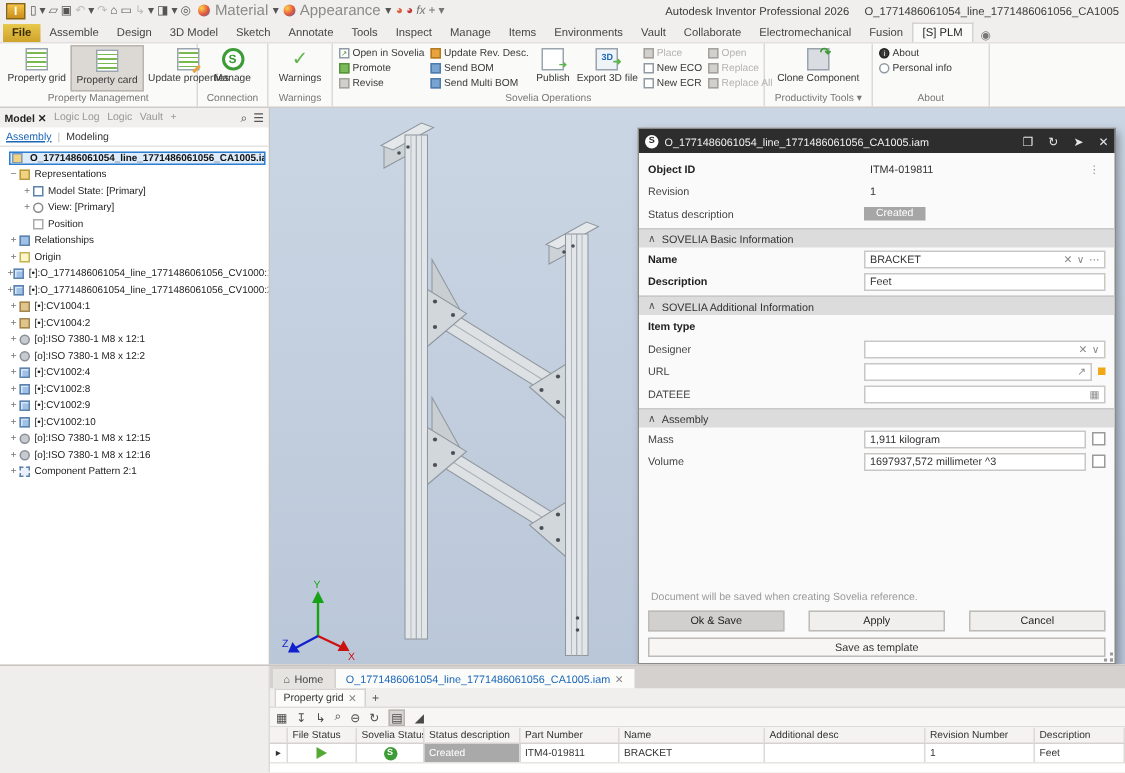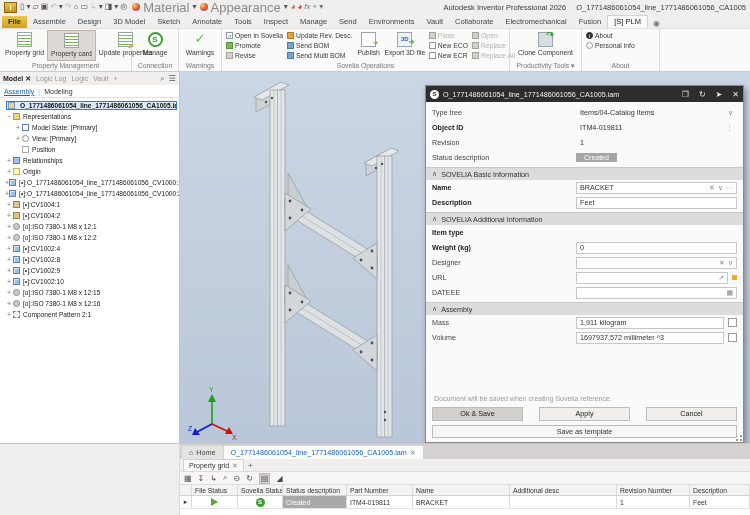--- a/index.html
+++ b/index.html
@@ -5,21 +5,21 @@
 *{margin:0;padding:0;box-sizing:border-box;font-family:"Liberation Sans",sans-serif}
 html,body{width:750px;height:515px;overflow:hidden}
 body{position:relative;background:#f0efed;font-size:8px;color:#333}
 
 
 #titlebar{height:14px;display:flex;align-items:center;background:#f0efed;padding:0 4px;gap:3px}
 #logo{width:13px;height:11px;background:linear-gradient(#f5c341,#c98f1d);border:1px solid #8a6410;color:#fff;font-weight:bold;font-size:8px;text-align:center;line-height:10px}
 .qic{color:#555;font-size:8px;line-height:10px}
 .qic.dis{color:#bdbbb8}
 .sphere{width:8px;height:8px;border-radius:50%;background:radial-gradient(circle at 30% 30%,#ffd24d,#e2553d 55%,#3f6fbd);display:inline-block}
-.qtxt{color:#8a8a8a;font-size:13px}
+.qtxt{color:#8a8a8a;font-size:10px}
 #tb-right{margin-left:auto;color:#3a3a3a;font-size:7.5px;white-space:nowrap}
 #tb-right span{margin-left:8px}
 
 
 #tabstrip{height:14px;display:flex;align-items:flex-end;background:#f0efed;padding-left:2px}
 .rtab{padding:1px 6px 2px;font-size:7.5px;color:#444;white-space:nowrap}
 .rtab.file{background:linear-gradient(#e8c84e,#cfa32a);color:#3a2c00;font-weight:bold}
 .rtab.active{background:#fafaf9;border:1px solid #d5d2cf;border-bottom:none;color:#222}
 #tab-extra{color:#777;font-size:8px;padding:0 5px}
 
@@ -154,21 +154,21 @@
 <div id="tabstrip">
     <div class="rtab file">File</div>
     <div class="rtab">Assemble</div>
     <div class="rtab">Design</div>
     <div class="rtab">3D Model</div>
     <div class="rtab">Sketch</div>
     <div class="rtab">Annotate</div>
     <div class="rtab">Tools</div>
     <div class="rtab">Inspect</div>
     <div class="rtab">Manage</div>
-    <div class="rtab">Send</div>
+    <div class="rtab">Items</div>
     <div class="rtab">Environments</div>
     <div class="rtab">Vault</div>
     <div class="rtab">Collaborate</div>
     <div class="rtab">Electromechanical</div>
     <div class="rtab">Fusion</div>
     <div class="rtab active">[S] PLM</div>
     <span id="tab-extra">◉</span>
   </div>
 
 <div id="ribbon">
@@ -506,27 +506,20 @@
         <span>O_1771486061054_line_1771486061056_CA1005.iam</span>
         <span class="spacer"></span>
         <span class="hic">❐</span>
         <span class="hic">↻</span>
         <span class="hic">➤</span>
         <span class="hic">✕</span>
       </div>
       <div id="dbody">
         <div id="drows">
             <div class="drow">
-              <span class="dlabel">Type tree</span>
-              <div class="dfield flat">
-                <span class="dval">Items/04-Catalog Items</span>
-                <span class="dctl">∨</span>
-              </div>
-            </div>
-            <div class="drow">
               <span class="dlabel b">Object ID</span>
               <div class="dfield flat">
                 <span class="dval">ITM4-019811</span>
                 <span class="dctl">⋮</span>
               </div>
             </div>
             <div class="drow">
               <span class="dlabel">Revision</span>
               <div class="dfield flat">
                 <span class="dval">1</span>
@@ -554,26 +547,20 @@
               <div class="dfield">
                 <span class="dval">Feet</span>
               </div>
             </div>
             <div class="dsec">
               <span class="dcaret">∧</span>
               <span>SOVELIA Additional Information</span>
             </div>
             <div class="drow">
               <span class="dlabel b">Item type</span>
-            </div>
-            <div class="drow">
-              <span class="dlabel b">Weight (kg)</span>
-              <div class="dfield">
-                <span class="dval">0</span>
-              </div>
             </div>
             <div class="drow">
               <span class="dlabel">Designer</span>
               <div class="dfield">
                 <span class="dval"></span>
                 <span class="dctl">✕</span>
                 <span class="dctl">∨</span>
               </div>
             </div>
             <div class="drow">

